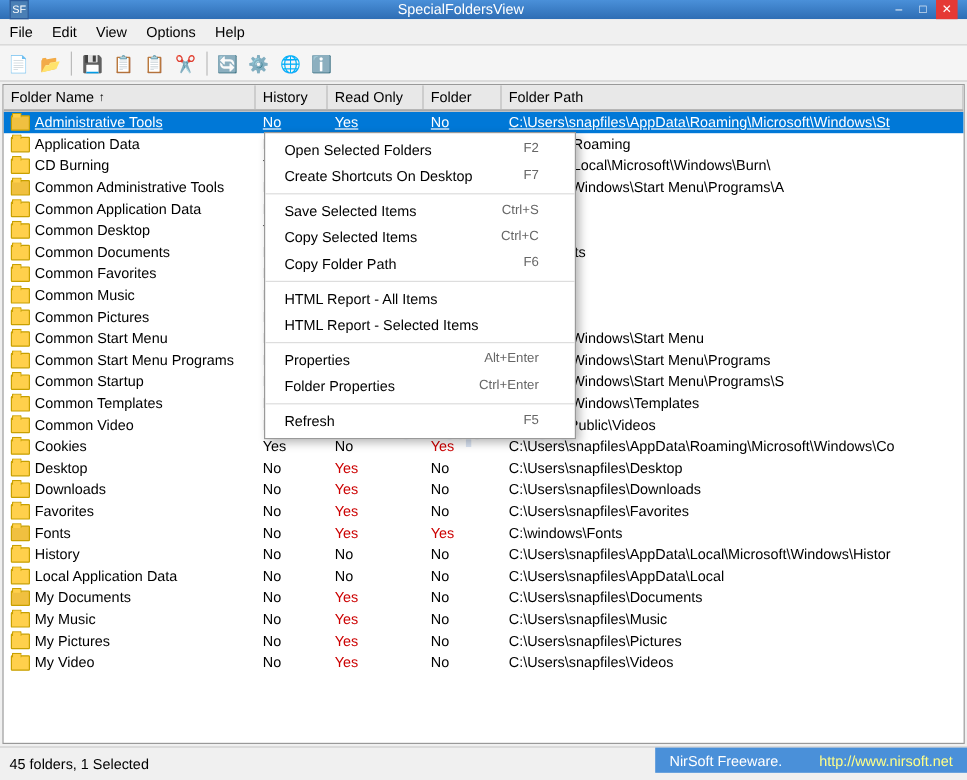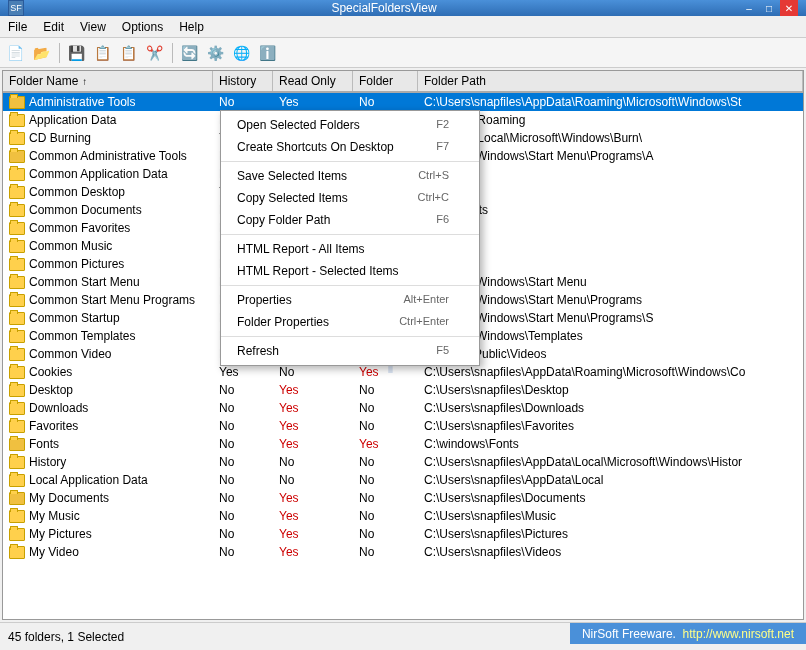--- a/index.html
+++ b/index.html
@@ -31,32 +31,32 @@
     .list-header { display: flex; background: #e8e8e8; border-bottom: 2px solid #aaa; font-size: 12px; font-weight: normal; position: sticky; top: 0; z-index: 10; }
     .list-header-cell { padding: 3px 6px; border-right: 1px solid #bbb; cursor: pointer; display: flex; align-items: center; white-space: nowrap; }
     .col-folder { width: 210px; min-width: 210px; }
     .col-hidden { width: 60px; min-width: 60px; }
     .col-readonly { width: 80px; min-width: 80px; }
     .col-system { width: 65px; min-width: 65px; }
     .col-path { flex: 1; text-align: right; }
 
     .list-body { overflow-y: auto; height: calc(100% - 24px); }
     .list-row { display: flex; align-items: center; min-height: 18px; cursor: default; }
-    .list-row.selected { background: #0078d7; color: white; }
+    .list-row.selected { background: #0078d7; color: white; text-decoration: underline; }
     .list-row.selected .cell-yes { color: white; }
     .list-cell { padding: 1px 6px; white-space: nowrap; overflow: hidden; text-overflow: ellipsis; font-size: 12px; display: flex; align-items: center; min-height: 18px; }
     .folder-icon { width: 16px; height: 13px; background: #ffd04c; border: 1px solid #c8a000; border-radius: 1px; margin-right: 4px; flex-shrink: 0; position: relative; display: inline-block; }
     .folder-icon::before { content: ''; position: absolute; top: -3px; left: 0; width: 6px; height: 3px; background: #ffd04c; border: 1px solid #c8a000; border-bottom: none; border-radius: 1px 1px 0 0; }
     .folder-icon-special { background: #f0c040; }
     .cell-yes { color: #c00; font-weight: normal; }
 
     
     .status-bar { height: 22px; display: flex; align-items: flex-end; background: #f0f0f0; border-top: 1px solid #ccc; }
     .status-left { padding: 0 8px; flex: 1; font-size: 12px; }
-    .status-right { background: #4a90d9; color: white; padding: 0 12px; height: 100%; display: flex; align-items: center; font-size: 12px; }
+    .status-right { background: #4a90d9; color: white; padding: 0 12px; height: 100%; display: flex; align-items: center; font-size: 12px; gap: 24px; }
     .status-right a { color: #ffff88; cursor: pointer; }
 
     
     .context-menu { position: absolute; top: 110px; left: 220px; background: white; border: 1px solid #999; box-shadow: 3px 3px 8px rgba(0,0,0,0.3); z-index: 100; min-width: 260px; padding: 3px 0; }
     .ctx-item { padding: 4px 30px 4px 16px; cursor: pointer; display: flex; justify-content: space-between; align-items: flex-start; font-size: 12px; }
     .ctx-sep { height: 1px; background: #ddd; margin: 3px 0; }
     .ctx-shortcut { color: #666; font-size: 11px; margin-left: 20px; }
 
     
     .list-body::-webkit-scrollbar { width: 16px; }

